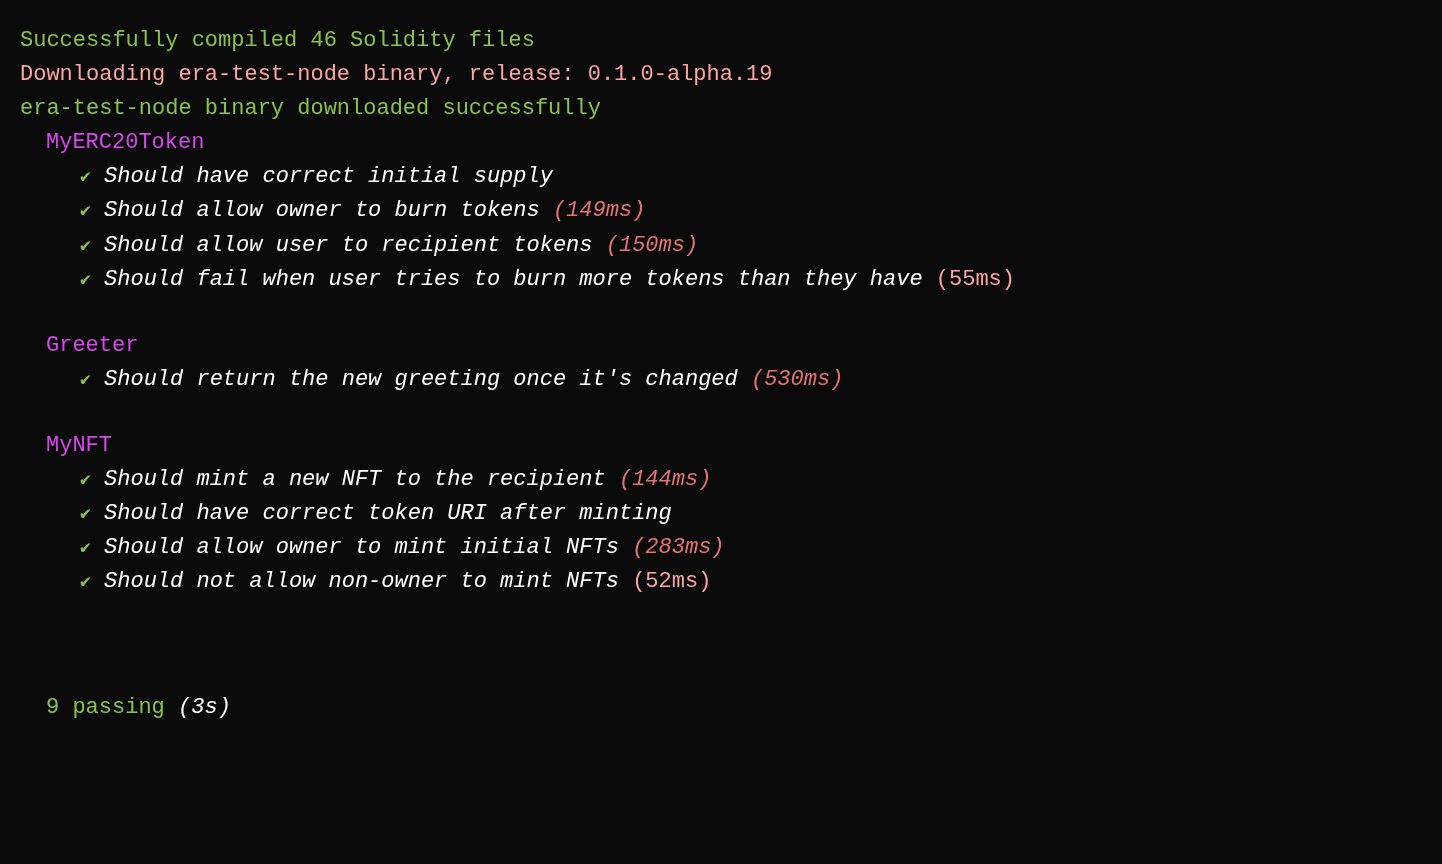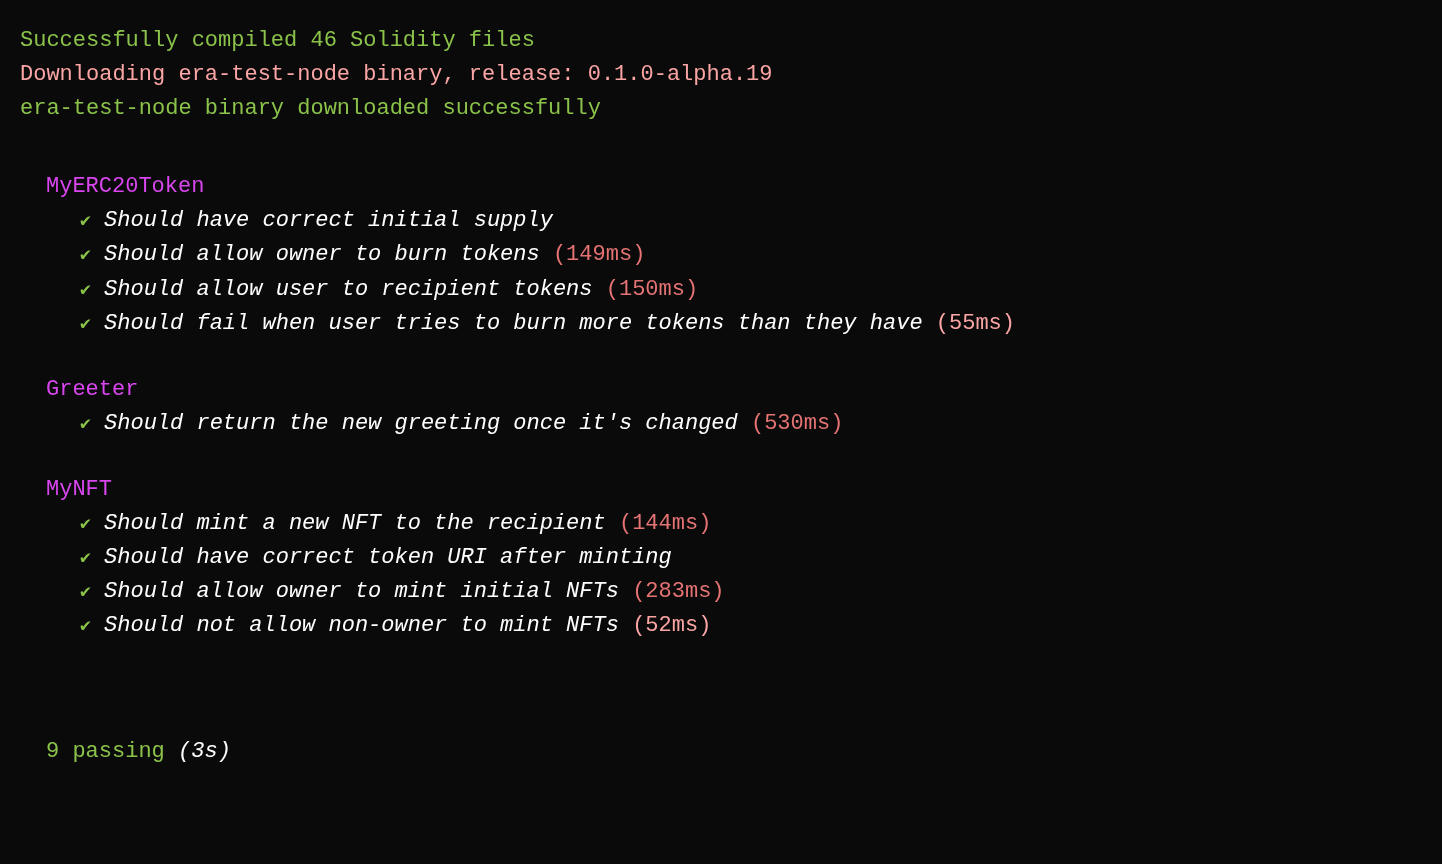--- a/index.html
+++ b/index.html
@@ -23,27 +23,27 @@
     }
     .white {
       color: #fca5a5;
     }
     .grey {
       color: #ffffff;
       font-style: italic;
     }
     .red {
       color: #e57373;
+      font-style: italic;
     }
     .check {
       color: #8bc34a;
       font-size: 18px;
     }
     .header-lines {
-      margin-bottom: 44px;
     }
     .suite-block {
       margin-bottom: 32px;
     }
     .suite-name {
       color: #d946ef;
       padding-left: 26px;
     }
     .test-line {
       padding-left: 60px;

